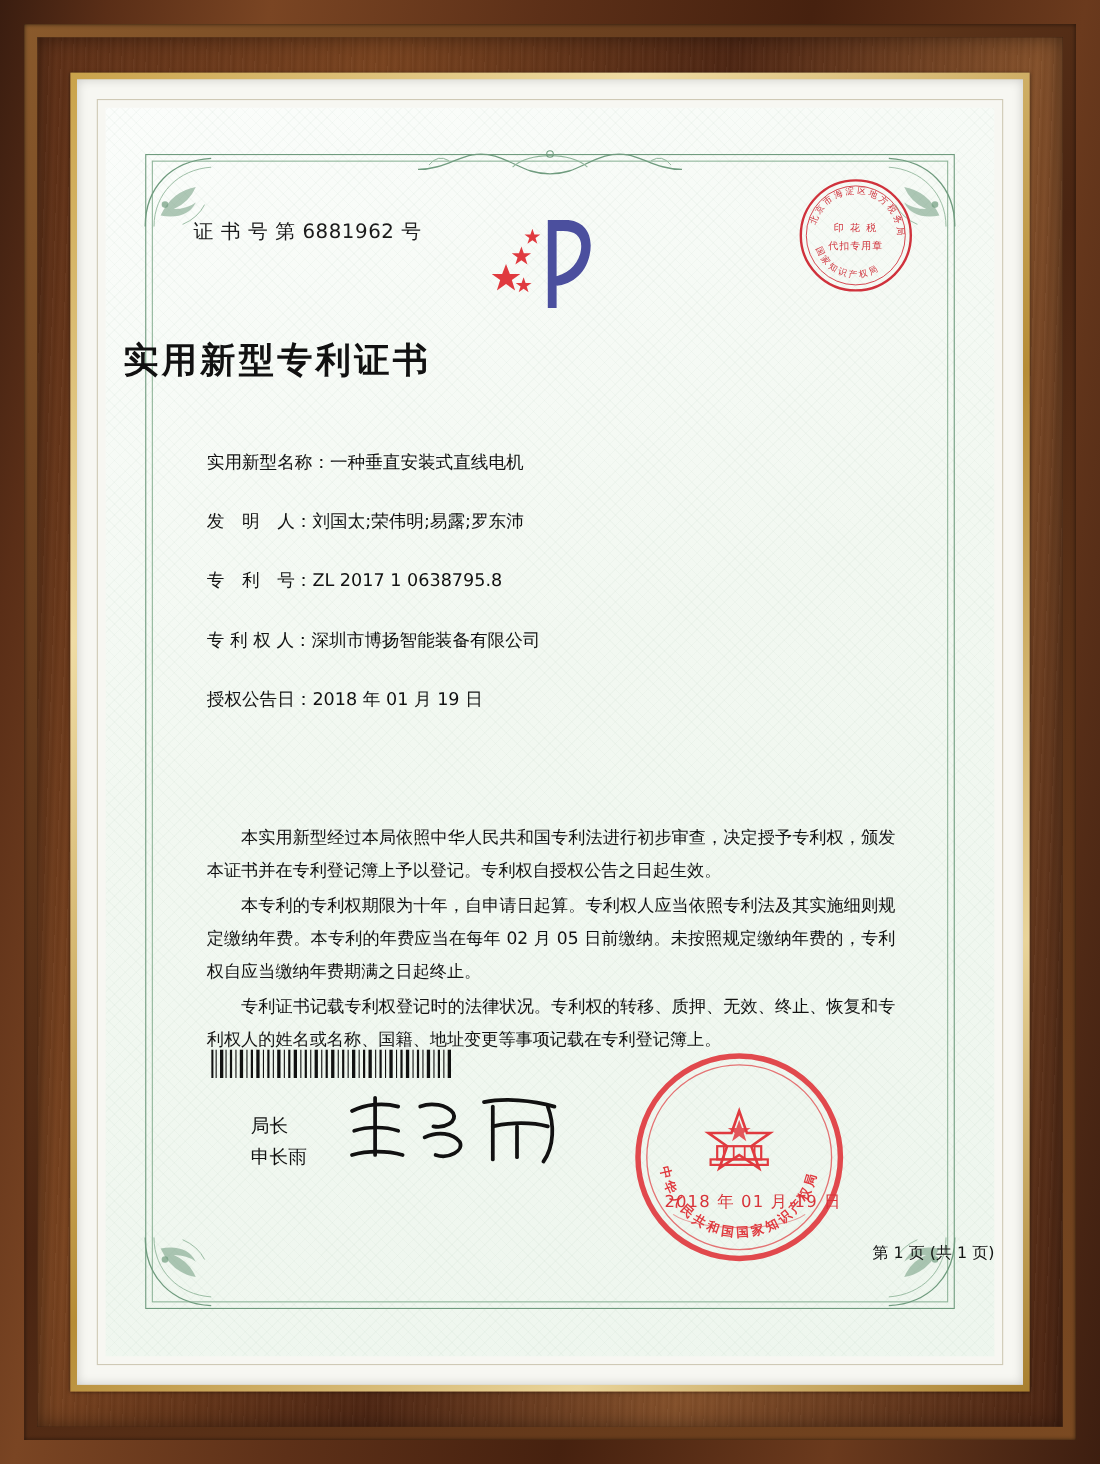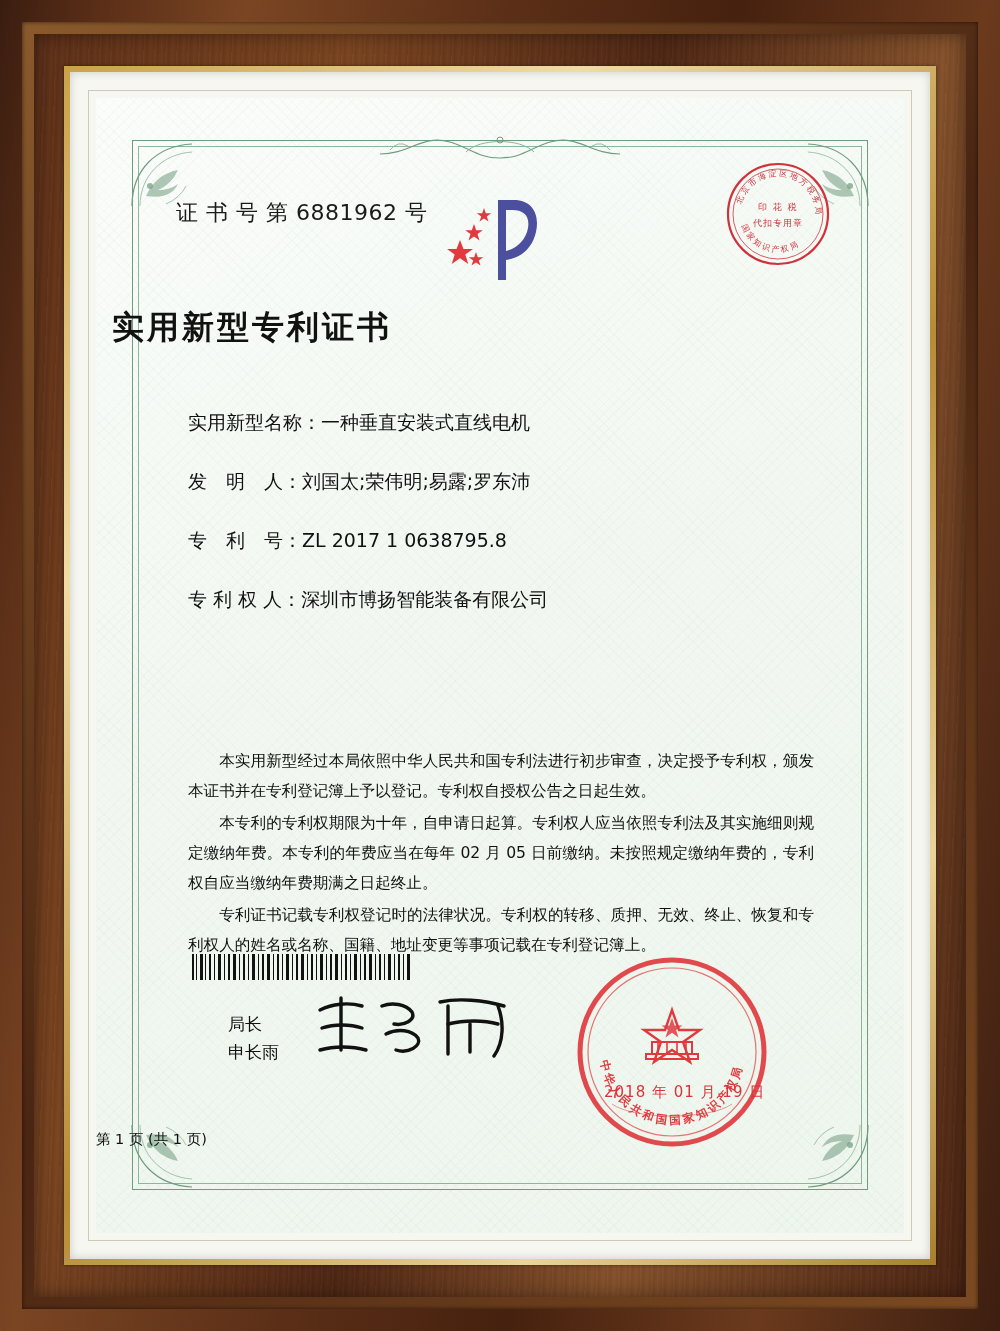--- a/index.html
+++ b/index.html
@@ -113,21 +113,21 @@
   }
 
   
   .content {
     position: absolute;
     left: 0; top: 0; right: 0; bottom: 0;
   }
   .cert-number {
     position: absolute;
     left: 80px; top: 100px;
-    font-size: 22px;
+    font-size: 18px;
     color: #1a1a1a;
     letter-spacing: 0.5px;
     font-family: "DejaVu Sans", sans-serif;
   }
   .logo {
     position: absolute;
     left: 50%; top: 92px;
     transform: translateX(-50%);
     width: 120px; height: 96px;
   }
@@ -141,21 +141,21 @@
     color: #111;
     font-family: "DejaVu Sans", sans-serif;
   }
 
   .fields {
     position: absolute;
     left: 92px; top: 312px;
     width: 620px;
   }
   .field {
-    font-size: 19px;
+    font-size: 16px;
     color: #111;
     margin-bottom: 33px;
     font-family: "DejaVu Sans", sans-serif;
     white-space: nowrap;
   }
   .field .lbl { letter-spacing: 0px; }
   .field .val { }
 
   .body-text {
     position: absolute;
@@ -188,21 +188,21 @@
   }
   .signature {
     position: absolute;
     left: 212px; top: 890px;
     width: 220px; height: 80px;
     color: #111;
   }
   .page-no {
     position: absolute;
     left: 0; right: 0; top: 1032px;
-    text-align: left;
+    text-align: right;
     font-size: 14.5px;
     color: #111;
     font-family: "DejaVu Sans", sans-serif;
   }
 
   
   .seal-tax {
     position: absolute;
     right: 72px; top: 62px;
     width: 108px; height: 108px;
@@ -318,20 +318,23 @@
         <span class="lbl">实用新型名称：</span><span class="val">一种垂直安装式直线电机</span>
       </div>
       <div class="field">
         <span class="lbl">发　明　人：</span><span class="val">刘国太;荣伟明;易露;罗东沛</span>
       </div>
       <div class="field">
         <span class="lbl">专　利　号：</span><span class="val">ZL 2017 1 0638795.8</span>
       </div>
       <div class="field">
         <span class="lbl">专 利 权 人：</span><span class="val">深圳市博扬智能装备有限公司</span>
+      </div>
+      <div class="field">
+        <span class="lbl">授权公告日：</span><span class="val">2018 年 01 月 19 日</span>
       </div>
     </div>
 
     <div class="body-text">
       <p>本实用新型经过本局依照中华人民共和国专利法进行初步审查，决定授予专利权，颁发本证书并在专利登记簿上予以登记。专利权自授权公告之日起生效。</p>
       <p>本专利的专利权期限为十年，自申请日起算。专利权人应当依照专利法及其实施细则规定缴纳年费。本专利的年费应当在每年 02 月 05 日前缴纳。未按照规定缴纳年费的，专利权自应当缴纳年费期满之日起终止。</p>
       <p>专利证书记载专利权登记时的法律状况。专利权的转移、质押、无效、终止、恢复和专利权人的姓名或名称、国籍、地址变更等事项记载在专利登记簿上。</p>
     </div>
 
     <div class="barcode">

